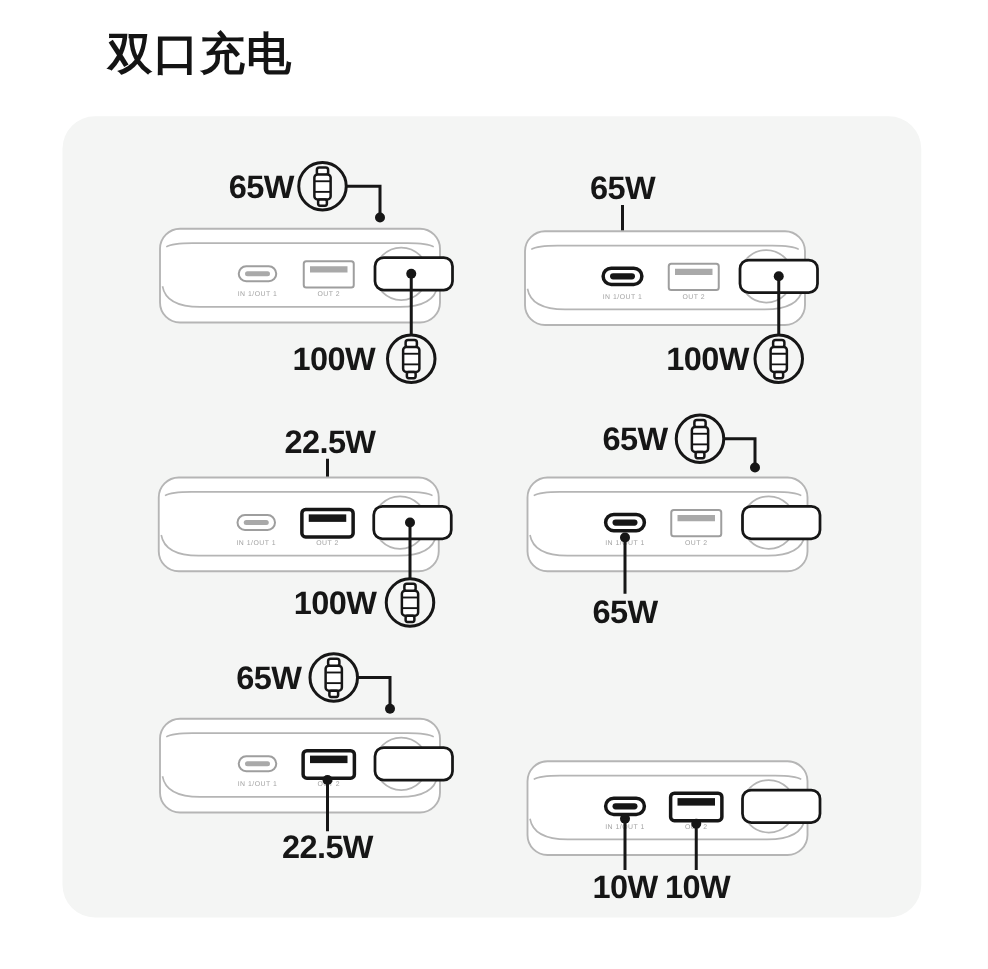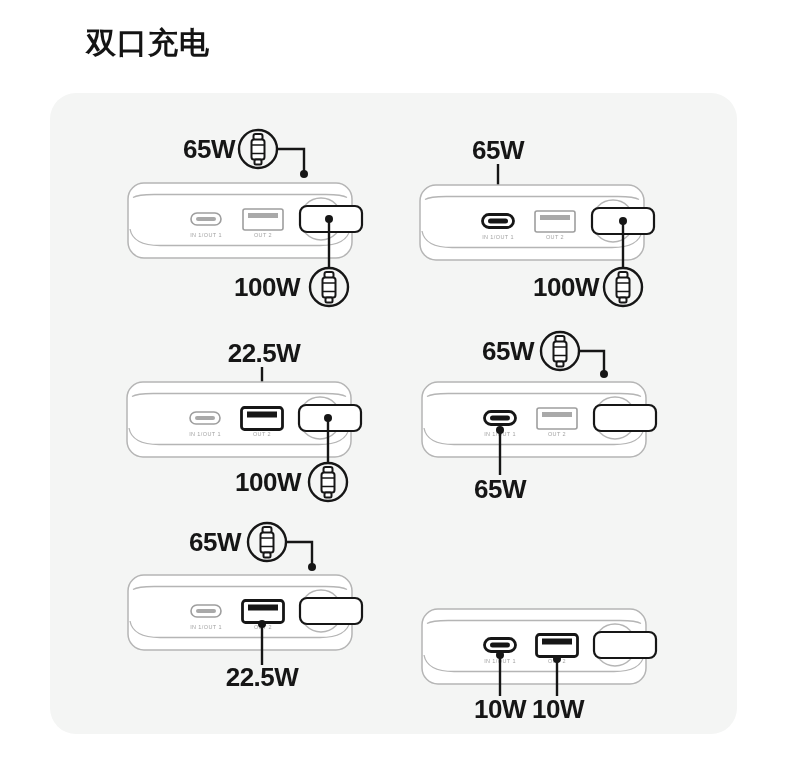--- a/index.html
+++ b/index.html
@@ -1,17 +1,17 @@
 <!DOCTYPE html>
 <html><head>
 <meta charset="utf-8">
 <style>
   html,body{margin:0;padding:0;background:#ffffff;}
   body{width:790px;height:775px;position:relative;font-family:"Liberation Sans",sans-serif;overflow:hidden;}
-  .page-title{position:absolute;left:86px;top:22px;margin:0;font-size:30px;line-height:42px;
+  .page-title{position:absolute;left:86px;top:22px;margin:0;font-size:36px;line-height:42px;
               font-weight:900;color:#141414;letter-spacing:1px;font-family:"Liberation Sans",sans-serif;}
   .panel{position:absolute;left:50px;top:93px;width:687px;height:641px;background:#f4f5f4;border-radius:26px;}
   .tile{position:absolute;width:300px;height:210px;}
   svg{display:block;overflow:visible;}
   .watt{font-family:"Liberation Sans",sans-serif;font-size:26px;font-weight:700;fill:#161616;letter-spacing:-0.5px;}
   .portlabel{font-family:"Liberation Sans",sans-serif;font-size:5.5px;fill:#a3a3a3;letter-spacing:0.4px;text-anchor:middle;}
   .lead{fill:none;stroke:#161616;stroke-width:2.4;}
   .dot{fill:#161616;}
 </style>
 </head>

